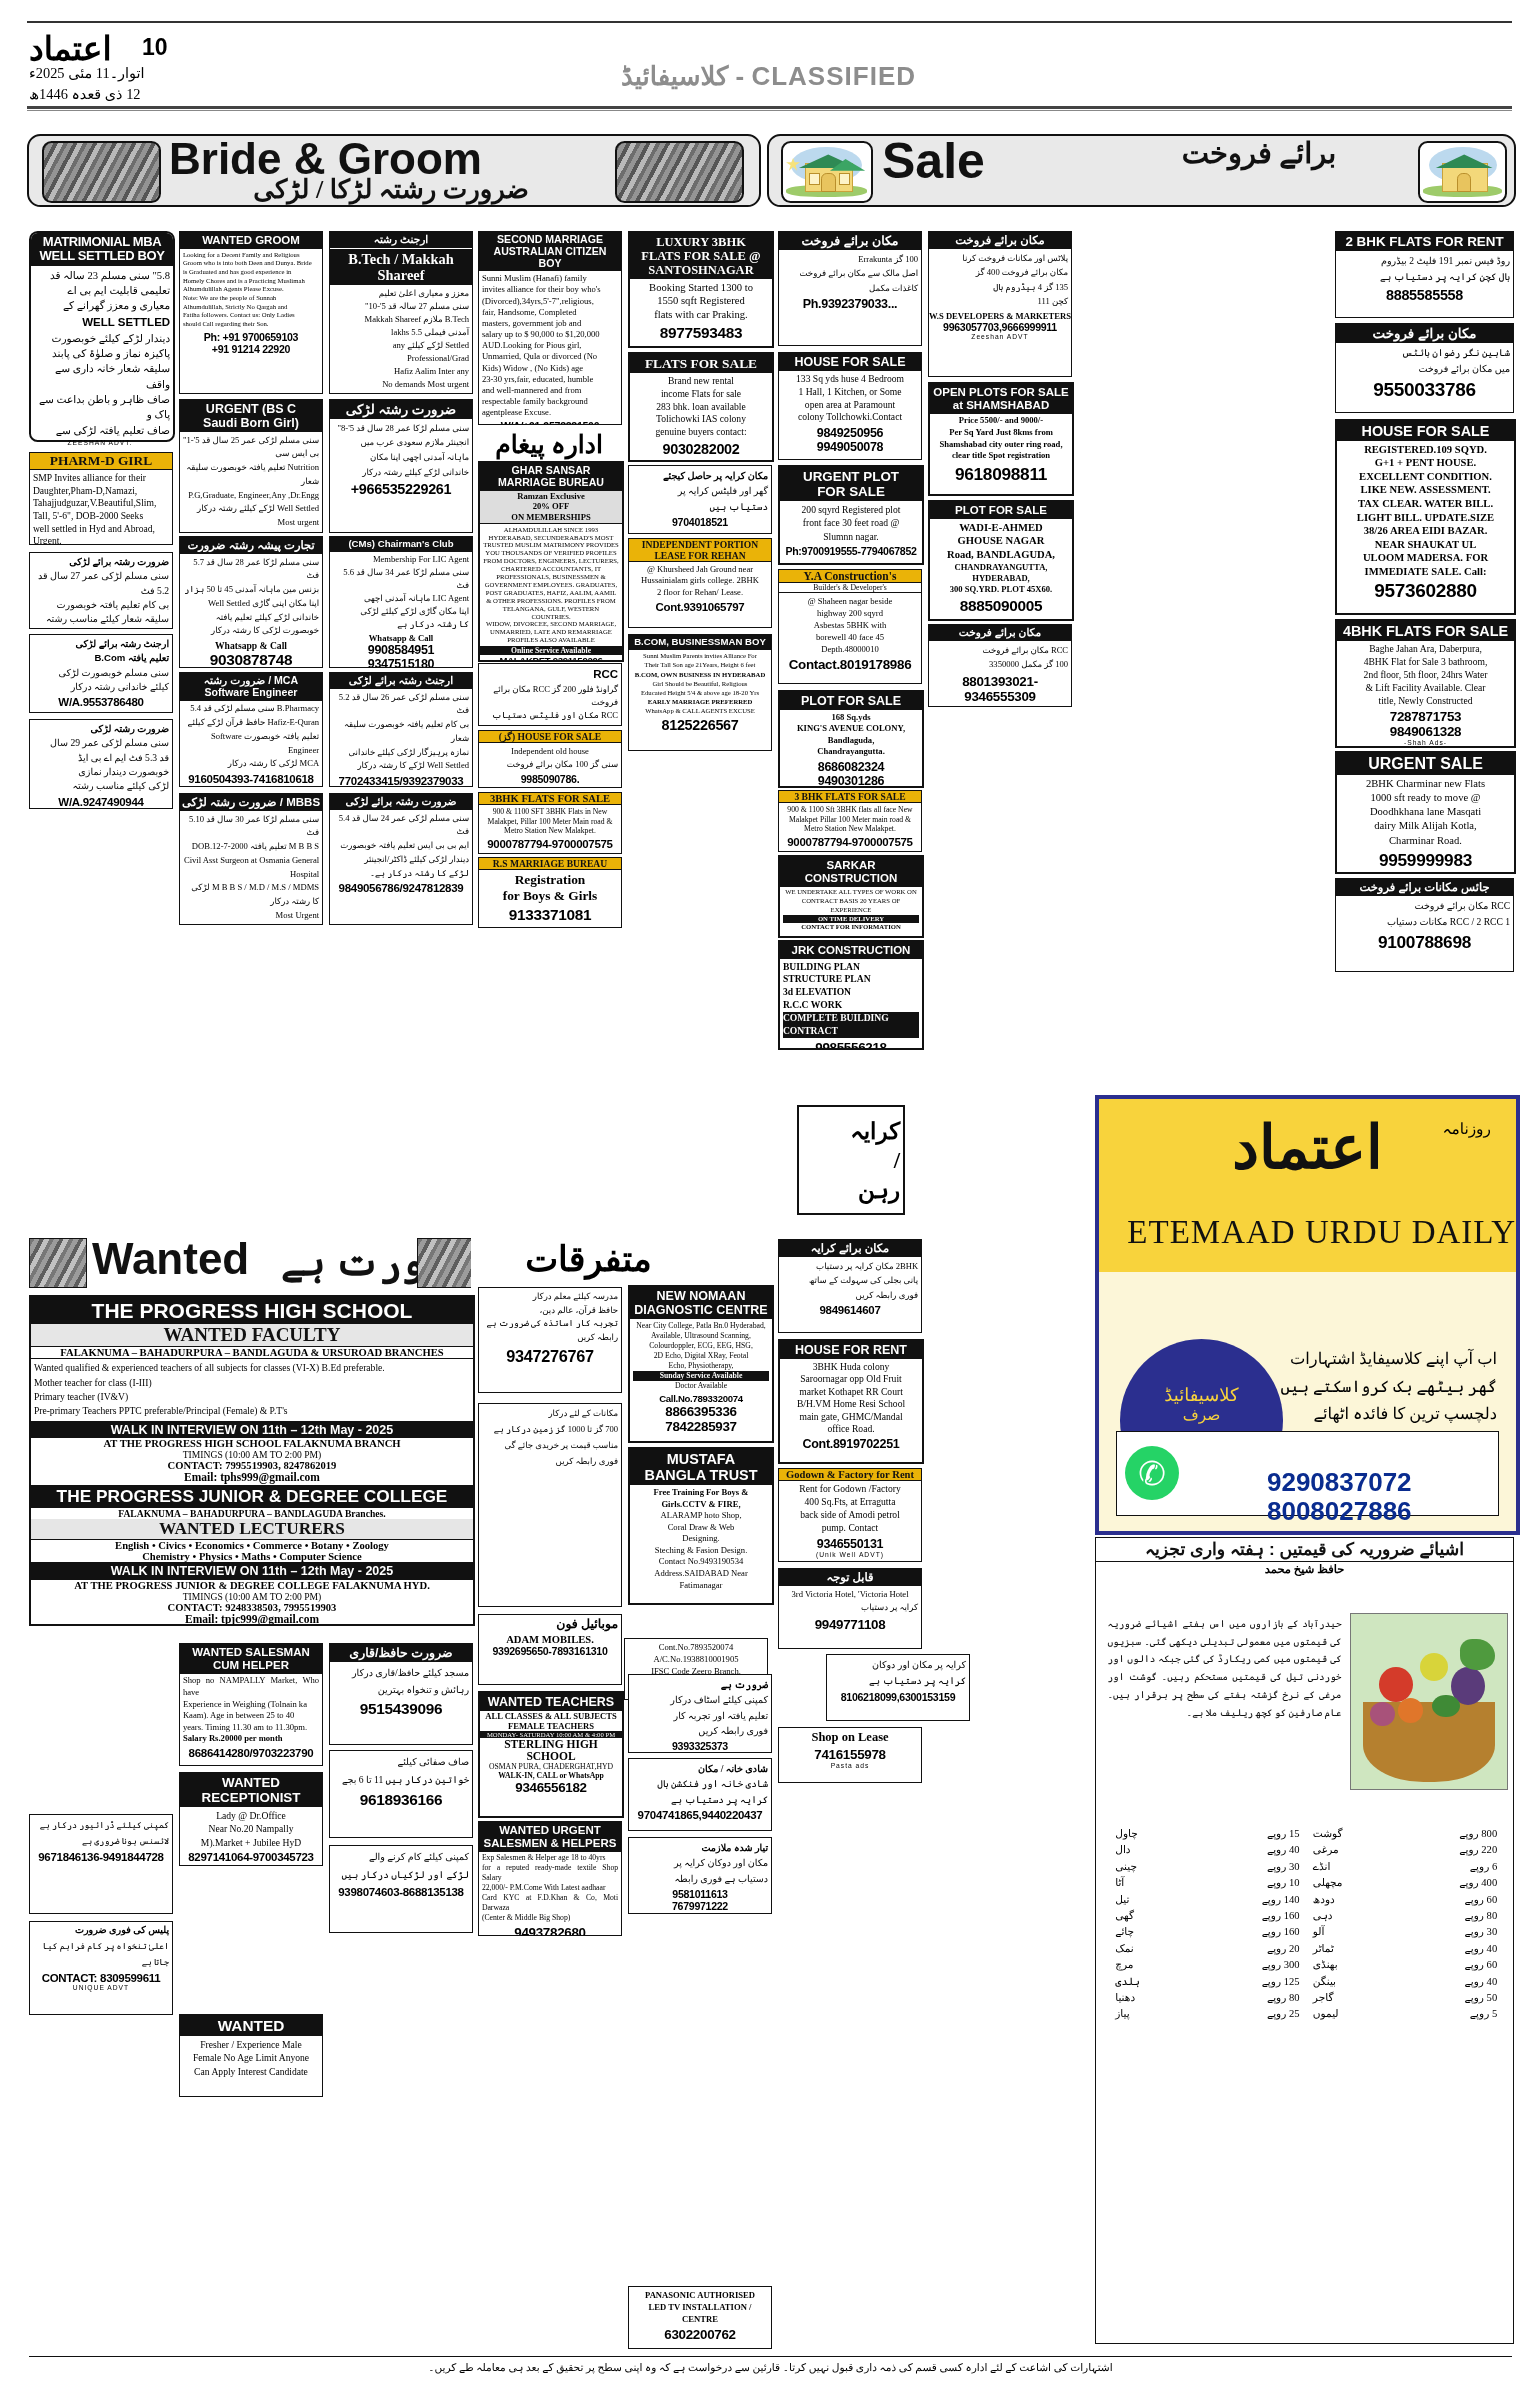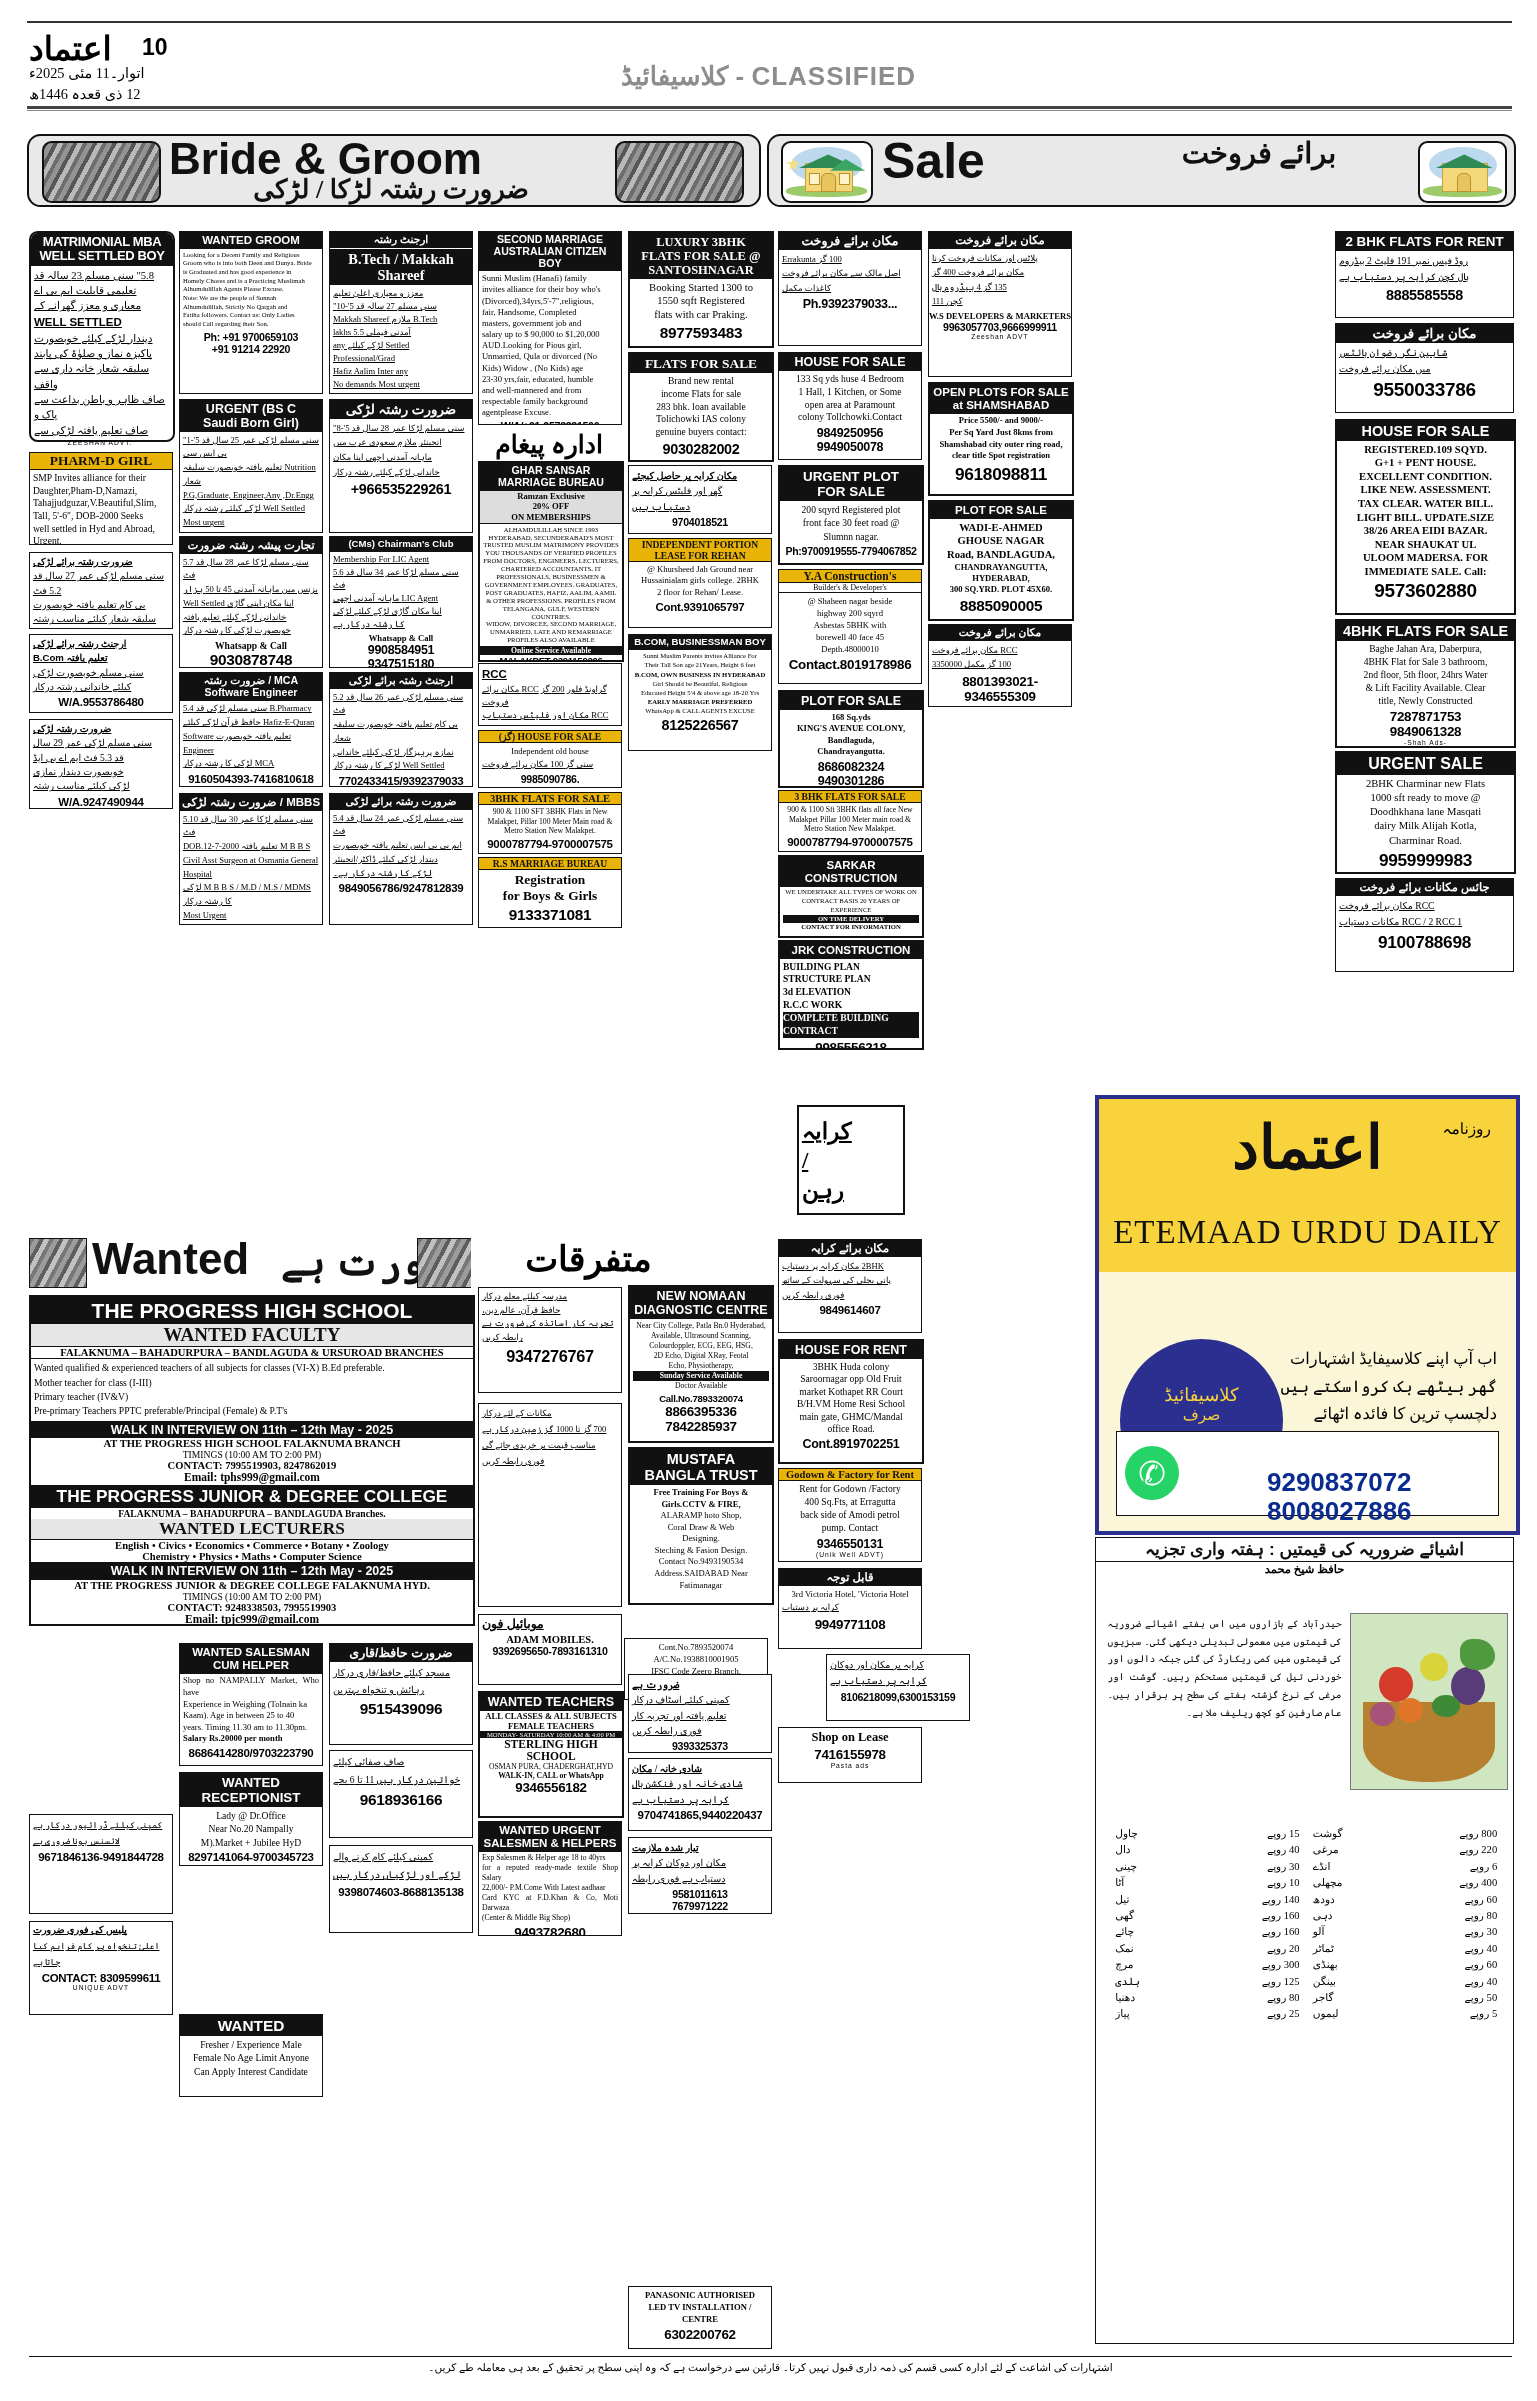--- a/index.html
+++ b/index.html
@@ -43,40 +43,40 @@
   .ad.thick{border:2.9px solid #111;}
   .ad.rnd{border-radius:8.6px;}
   .ad.noborder{border:none;}
   .hdr{background:#111;color:#fff;text-align:center;font-family:"Liberation Sans",sans-serif;font-weight:bold;
        line-height:1.12;padding:1.9px 1.9px;}
   .hdr.serif{font-family:"Liberation Serif",serif;}
   .hdr-w{background:#eab308;color:#111;text-align:center;font-weight:bold;border-bottom:1px solid #111;}
   .bdy{padding:1.9px 2.9px;text-align:center;line-height:1.22;}
   .en{font-family:"Liberation Serif",serif;}
   .sans{font-family:"Liberation Sans",sans-serif;}
-  .urc{direction:rtl;text-align:left;font-family:"Liberation Serif",serif;text-decoration:underline;}
+  .urc{direction:rtl;text-align:right;font-family:"Liberation Serif",serif;}
   .phone{font-family:"Liberation Sans",sans-serif;font-weight:bold;text-align:center;letter-spacing:-0.3px;}
   .b{font-weight:bold;}
   .ctr{text-align:center;}
   .tiny{font-size:6.7px;}
   .f8{font-size:7.7px;}  .f9{font-size:8.6px;}  .f10{font-size:9.6px;} .f11{font-size:10.6px;}
   .f12{font-size:11.5px;} .f13{font-size:12.5px;} .f14{font-size:13.4px;} .f15{font-size:14.4px;}
   .f16{font-size:15.4px;} .f18{font-size:17.3px;} .f20{font-size:19px;} .f22{font-size:21px;}
   .f24{font-size:23px;}
   .adv-tag{text-align:center;font-size:6.7px;letter-spacing:1px;font-family:"Liberation Sans",sans-serif;}
 
   
   .ufill{direction:rtl;text-align:justify;color:#111;line-height:1.35;}
 
   
   .promo{position:absolute;border:4.8px solid #2b2f8f;background:#fcf6d8;overflow:hidden;}
   .promo-yellow{position:absolute;left:0;top:0;right:0;height:173px;background:#f8d33c;}
   .promo-logo{position:absolute;left:0;right:0;top:13.4px;text-align:center;font-size:60px;font-weight:bold;direction:rtl;color:#111;}
   .promo-roz{position:absolute;right:25px;top:21px;font-size:15.4px;direction:rtl;}
-  .promo-en{position:absolute;left:0;right:0;top:115px;text-align:center;font-family:"Liberation Serif",serif;
+  .promo-en{position:absolute;left:0;right:0;top:115px;text-align:right;font-family:"Liberation Serif",serif;
             font-size:33px;letter-spacing:1px;color:#111;}
   .promo-red{position:absolute;left:0;right:0;top:188px;text-align:center;font-size:38px;font-weight:bold;
              color:#e01b1b;direction:rtl;}
   .promo-circle{position:absolute;left:21px;top:240px;width:163px;height:163px;border-radius:50%;background:#2b2f8f;color:#f8d33c;
                 display:flex;flex-direction:column;align-items:center;justify-content:center;}
   .promo-txt{position:absolute;right:19px;top:246px;width:240px;direction:rtl;text-align:right;font-size:16.3px;line-height:1.7;}
   .promo-wa{position:absolute;left:17.3px;right:17.3px;bottom:15.4px;height:83px;background:#fff;border:1.9px solid #111;
             display:flex;align-items:center;gap:9.6px;padding:0 7.7px;}
   .wa-ic{width:54px;height:54px;border-radius:50%;background:#25d366;display:flex;align-items:center;justify-content:center;
          color:#fff;font-size:33px;}

